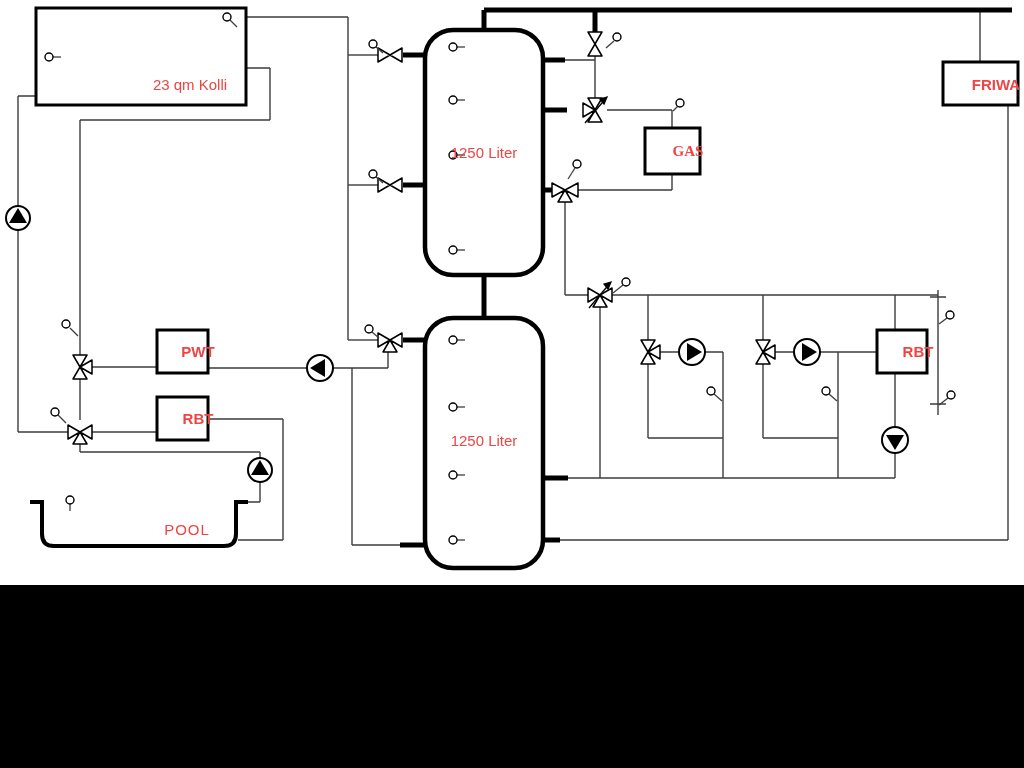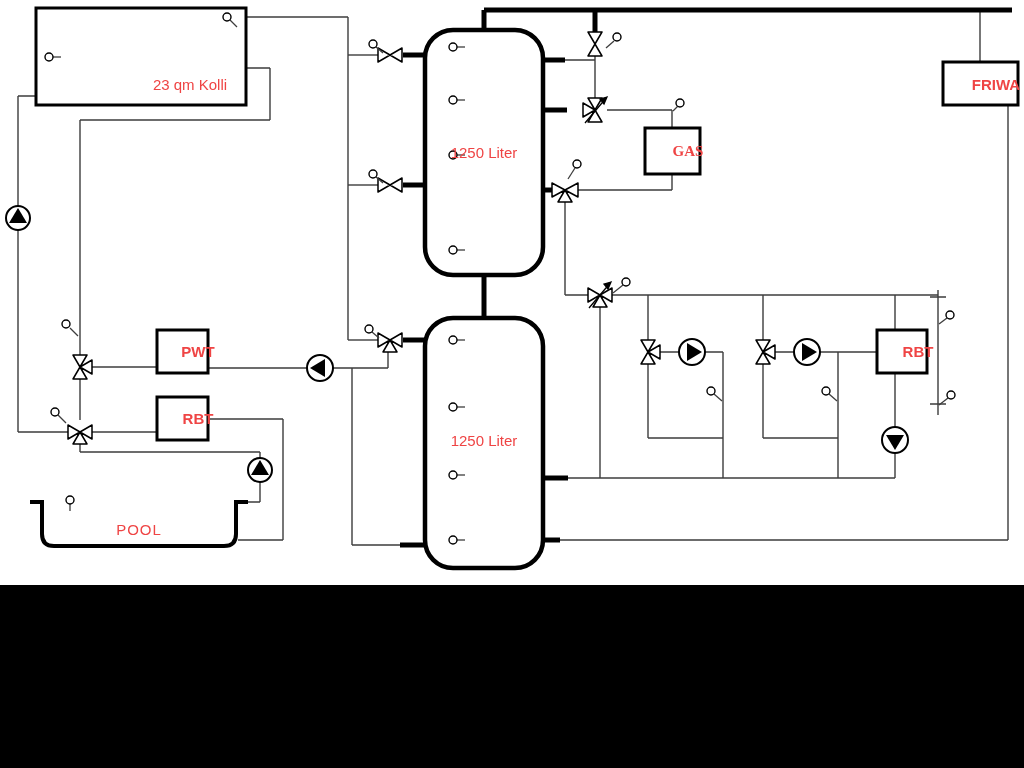--- a/index.html
+++ b/index.html
@@ -14,21 +14,21 @@
   .tank{fill:#fff;stroke:#000;stroke-width:4.5;}
   .pool{fill:none;stroke:#000;stroke-width:4;}
   .valve{fill:#fff;stroke:#000;stroke-width:1.5;stroke-linejoin:round;}
   .pumpc{fill:#fff;stroke:#000;stroke-width:2;}
   .pumpt{fill:#000;stroke:none;}
   .sensor{fill:#fff;stroke:#000;stroke-width:1.4;}
   .stem{stroke:#3d3d3d;stroke-width:1.3;fill:none;}
   .motor{stroke:#000;stroke-width:1.3;fill:#000;}
   .label{position:absolute;transform:translate(-50%,-50%);font-size:15px;color:#ef4444;white-space:nowrap;}
   .b{font-weight:bold;padding-left:32px;}
-  .sp{letter-spacing:1px;}
+  .sp{letter-spacing:1px;margin-left:48px;}
 </style>
 </head>
 <body>
 
 <div class="stage">
   <div class="diagram">
 
     <svg width="1024" height="585" viewBox="0 0 1024 585">
 
       <g>

